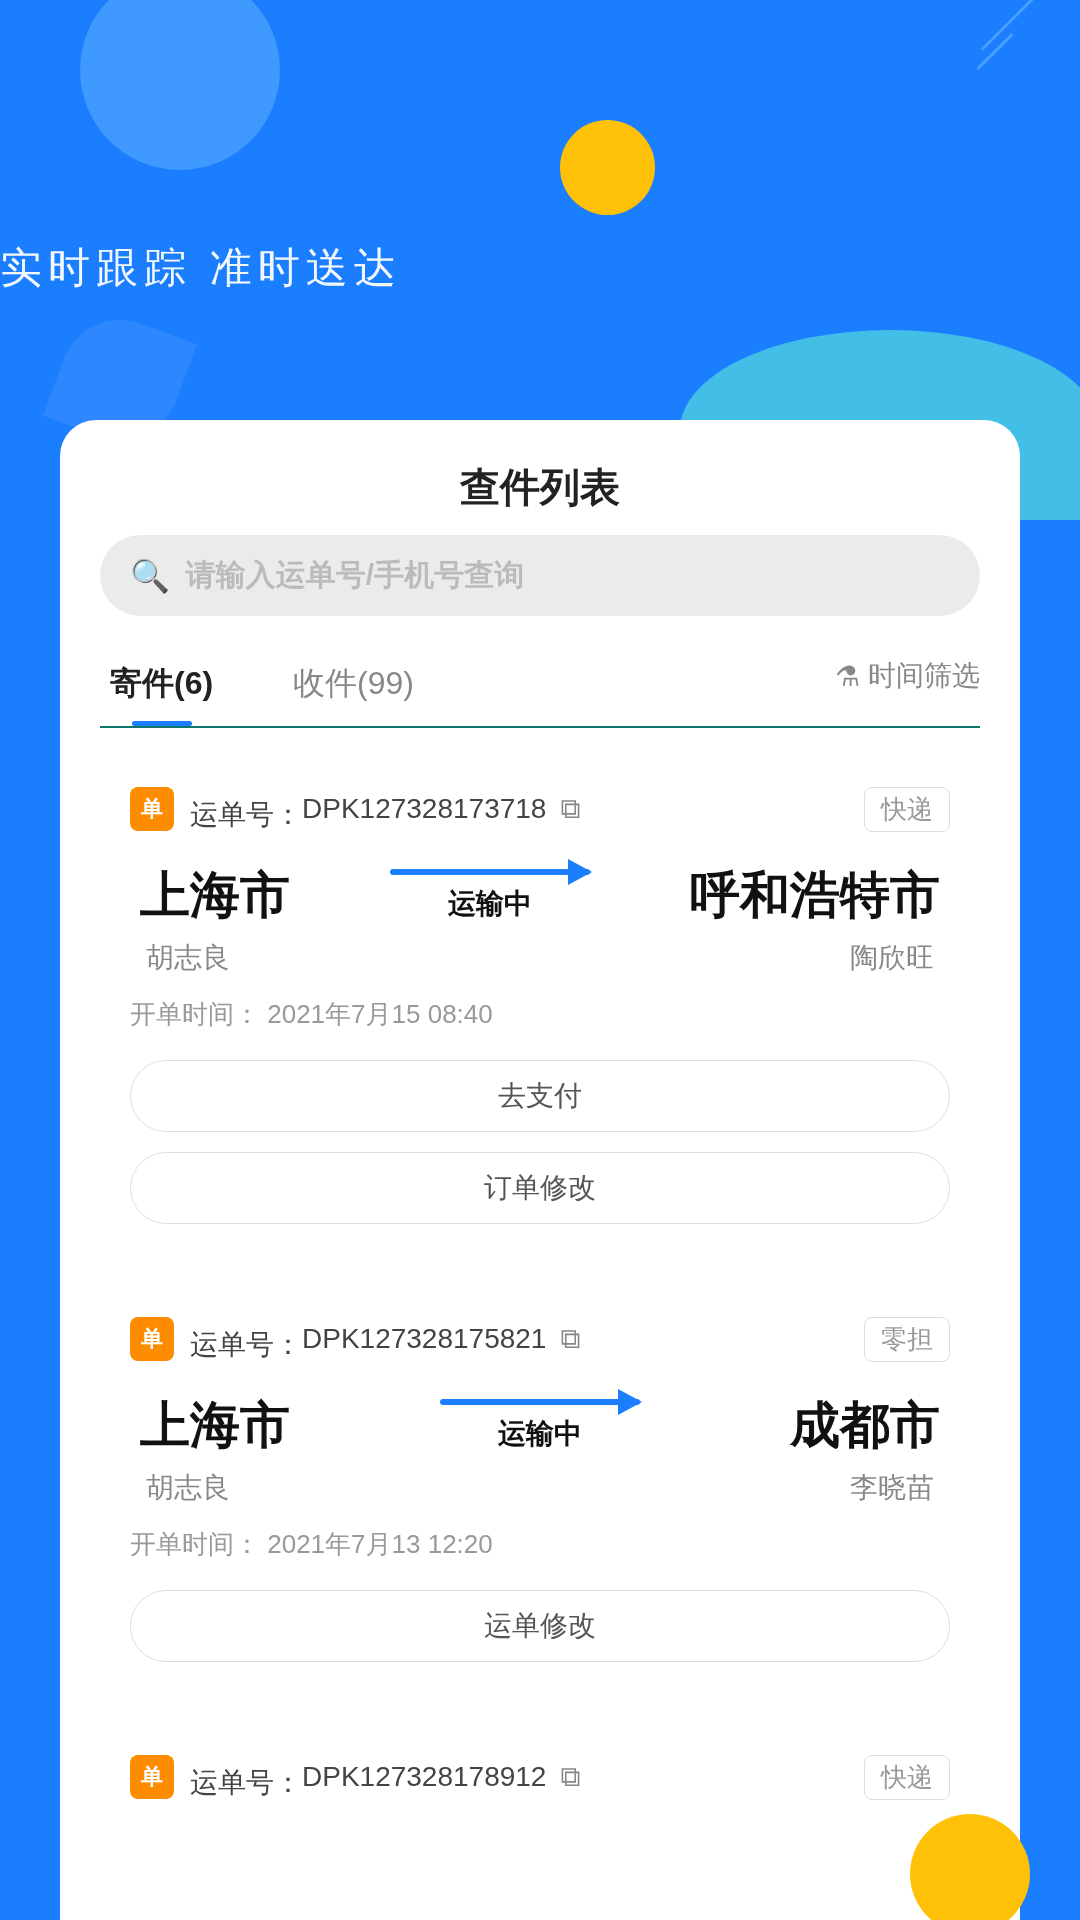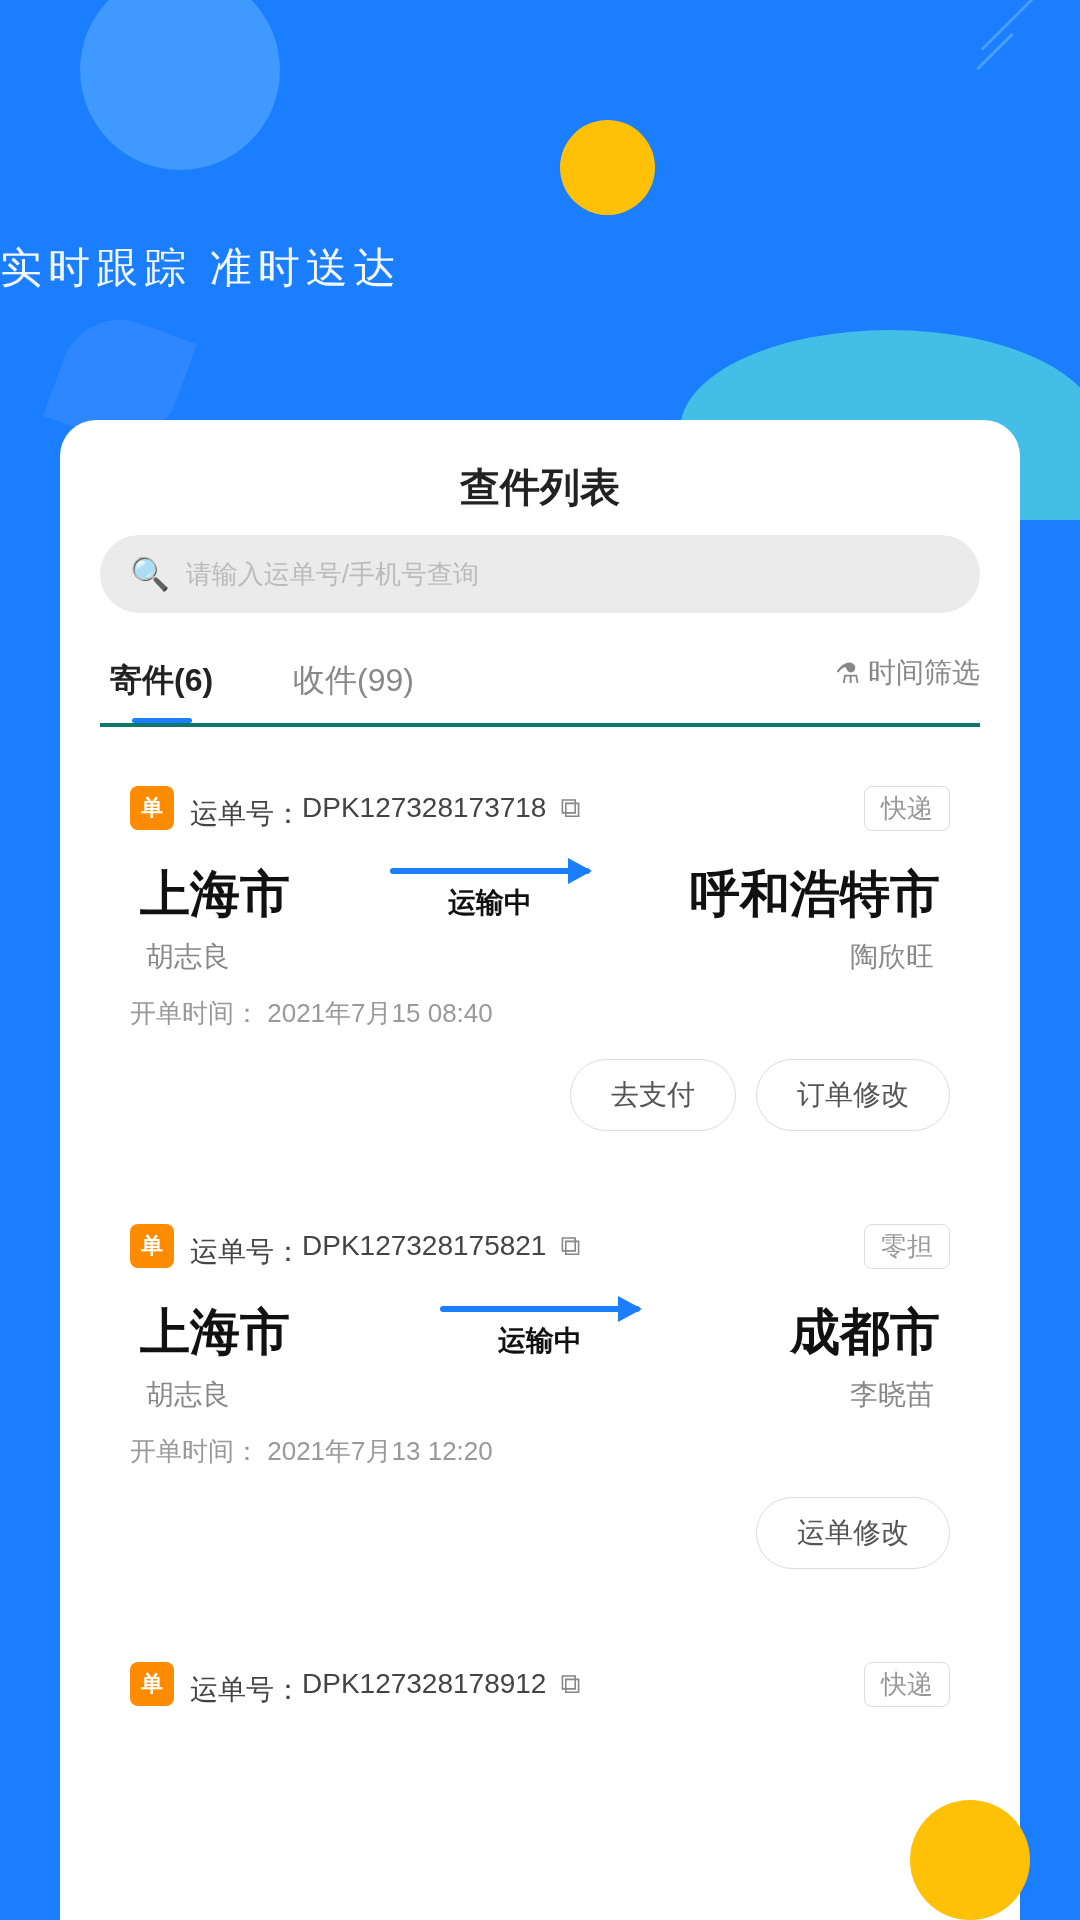--- a/index.html
+++ b/index.html
@@ -132,29 +132,30 @@
       border-radius: 50px;
       padding: 20px 30px;
     }
     .search-icon-wrap {
       margin-right: 16px;
       color: #aaa;
       font-size: 32px;
     }
     .search-input-fake {
       color: #bbb;
-      font-size: 26px;
+      font-size: 30px;
+      font-weight: bold;
     }
 
     
     .tabs {
       display: flex;
       align-items: center;
       margin: 0 40px 20px;
-      border-bottom: 4px solid #0f766e;
+      border-bottom: 2px solid #0f766e;
     }
     .tab-item {
       flex: 0 0 auto;
       padding: 16px 10px 20px;
       font-size: 32px;
       color: #888;
       position: relative;
       cursor: pointer;
       margin-right: 60px;
     }
@@ -294,22 +295,23 @@
 
     .create-time {
       font-size: 26px;
       color: #999;
       margin-bottom: 28px;
     }
 
     
     .action-row {
       display: flex;
-      justify-content: flex-end;
+      justify-content: flex-start;
       gap: 20px;
+      flex-direction: column;
     }
     .action-btn {
       padding: 16px 40px;
       border-radius: 50px;
       border: 1.5px solid #ddd;
       font-size: 28px;
       color: #555;
       background: #fff;
       cursor: pointer;
     }

